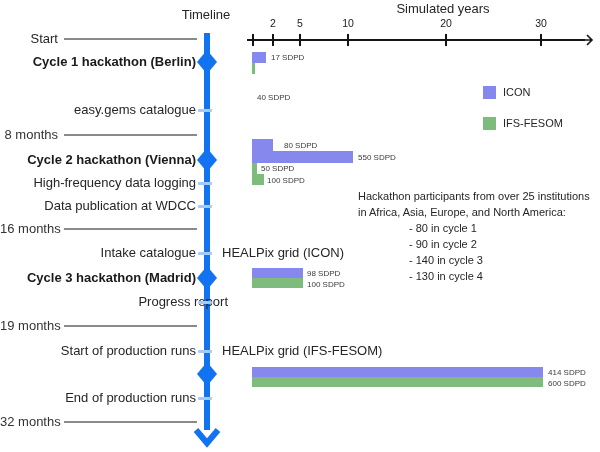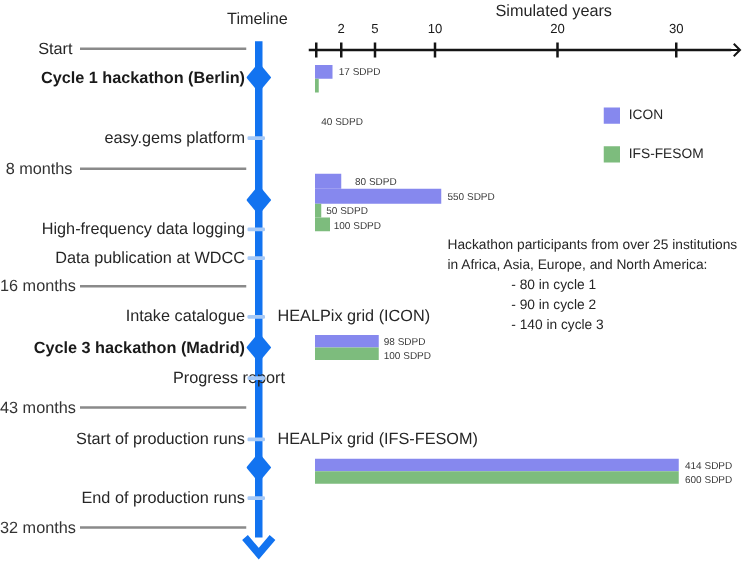--- a/index.html
+++ b/index.html
@@ -59,26 +59,27 @@
   <svg style="left:193px;top:426px;" width="28" height="24" viewBox="0 0 28 24">
     <path d="M3 4 L14 17 L25 4" fill="none" stroke="#1273f0" stroke-width="6" stroke-linecap="butt"></path>
   </svg>
 
   <div class="lbl right" style="left:0;top:31px;width:58px;">Start</div>
   <div class="conn" style="left:64px;top:38px;width:133px;"></div>
 
   <div class="lbl right cycle-lbl" style="left:0;top:54px;width:196px;">Cycle 1 hackathon (Berlin)</div>
   <div class="diamond" style="top:50px;"></div>
 
-  <div class="lbl right" style="left:0;top:102px;width:196px;">easy.gems platform</div>
+  <div class="lbl right" style="left:0;top:102px;width:196px;">easy.gems catalogue</div>
   <div class="ms-tick" style="top:109px;"></div>
 
   <div class="lbl right month-lbl" style="left:0;top:127px;width:58px;">8 months</div>
   <div class="conn" style="left:64px;top:134px;width:133px;"></div>
 
+  <div class="lbl right cycle-lbl" style="left:0;top:152px;width:196px;">Cycle 2 hackathon (Vienna)</div>
   <div class="diamond" style="top:148px;"></div>
 
   <div class="lbl right" style="left:0;top:175px;width:196px;">High-frequency data logging</div>
   <div class="ms-tick" style="top:182px;"></div>
 
   <div class="lbl right" style="left:0;top:198px;width:196px;">Data publication at WDCC</div>
   <div class="ms-tick" style="top:205px;"></div>
 
   <div class="lbl right month-lbl" style="left:0;top:221px;width:58px;">16 months</div>
   <div class="conn" style="left:64px;top:228px;width:133px;"></div>
@@ -86,21 +87,21 @@
   <div class="lbl right" style="left:0;top:245px;width:196px;">Intake catalogue</div>
   <div class="ms-tick" style="top:252px;"></div>
   <div class="lbl" style="left:222px;top:245px;">HEALPix grid (ICON)</div>
 
   <div class="lbl right cycle-lbl" style="left:0;top:270px;width:196px;">Cycle 3 hackathon (Madrid)</div>
   <div class="diamond" style="top:266px;"></div>
 
   <div class="lbl right" style="left:0;top:294px;width:196px;padding-left:32px;">Progress report</div>
   <div class="ms-tick" style="top:301px;"></div>
 
-  <div class="lbl right month-lbl" style="left:0;top:318px;width:58px;">43 months</div>
+  <div class="lbl right month-lbl" style="left:0;top:318px;width:58px;">19 months</div>
   <div class="conn" style="left:64px;top:325px;width:133px;"></div>
 
   <div class="lbl right" style="left:0;top:343px;width:196px;">Start of production runs</div>
   <div class="ms-tick" style="top:350px;"></div>
   <div class="lbl" style="left:222px;top:343px;">HEALPix grid (IFS-FESOM)</div>
 
   <div class="diamond" style="top:362px;"></div>
 
   <div class="lbl right" style="left:0;top:390px;width:196px;">End of production runs</div>
   <div class="ms-tick" style="top:397px;"></div>
@@ -136,15 +137,16 @@
   <div class="legend-text" style="top:86px;">ICON</div>
   <div class="legend-swatch bar-ifs" style="top:117px;"></div>
   <div class="legend-text" style="top:117px;">IFS-FESOM</div>
 
   <div class="note">
     <div>Hackathon participants from over 25 institutions</div>
     <div>in Africa, Asia, Europe, and North America:</div>
     <div class="indent">- 80 in cycle 1</div>
     <div class="indent">- 90 in cycle 2</div>
     <div class="indent">- 140 in cycle 3</div>
+    <div class="indent">- 130 in cycle 4</div>
   </div>
 
 </div>
 
 </body></html>

